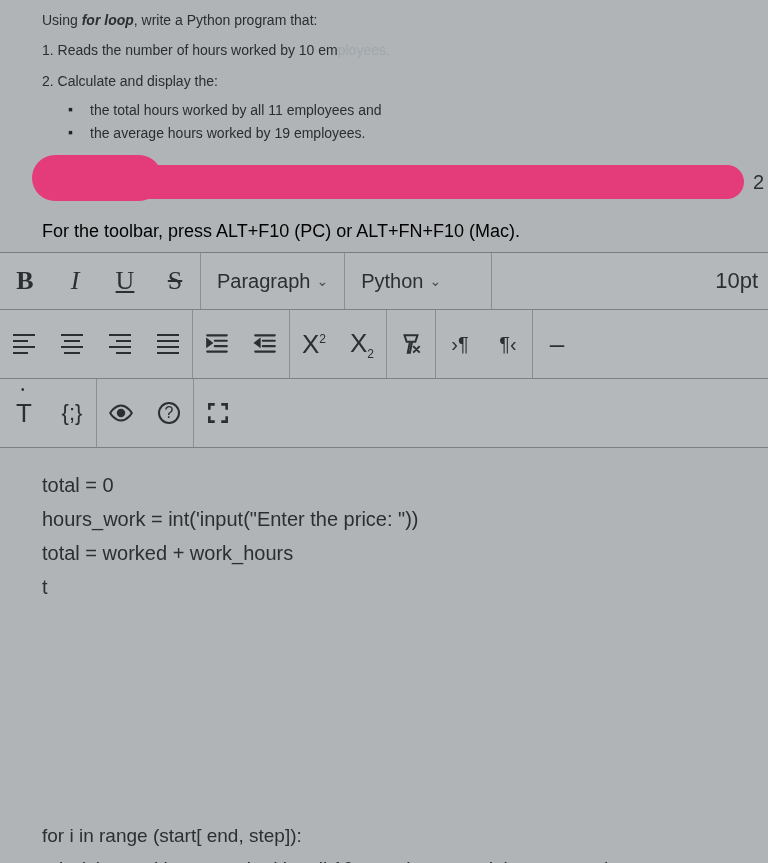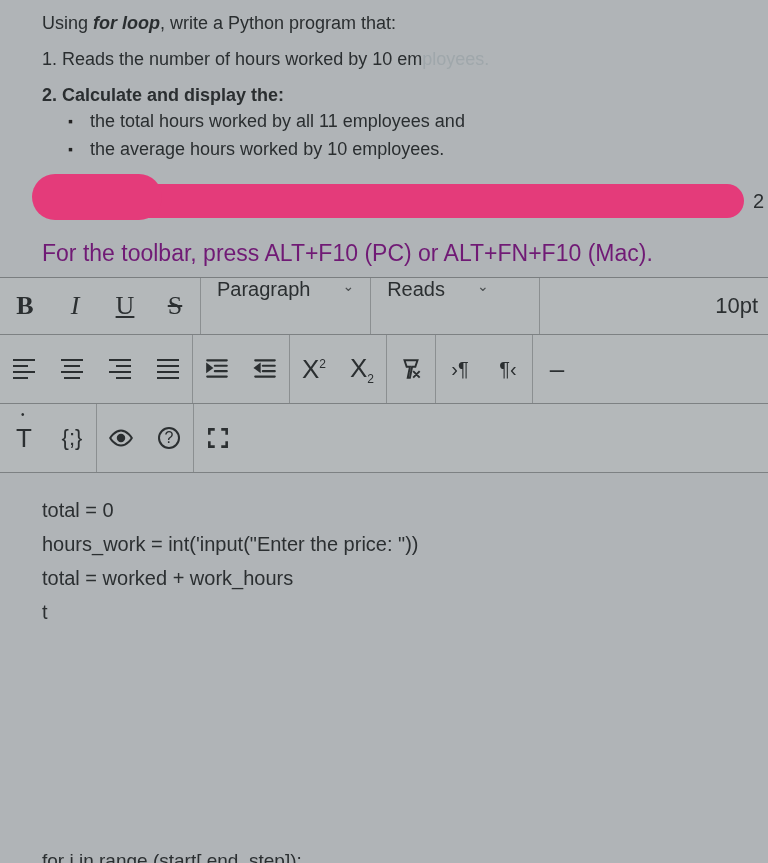--- a/index.html
+++ b/index.html
@@ -8,26 +8,26 @@
     font-family: Arial, sans-serif;
     background: #b0b4b7;
     width: 768px;
     height: 863px;
     overflow: hidden;
     position: relative;
   }
   .question {
     padding: 10px 14px 6px 42px;
     color: #2a2e30;
-    font-size: 18px;
+    font-size: 14px;
     line-height: 1.45;
   }
   .q-title { margin-bottom: 10px; }
   .q-item1 { margin-bottom: 10px; }
-  .q-item2 { margin-bottom: 0; font-weight: bold; }
+  .q-item2 { margin-bottom: 8px; }
   .bullets {
     margin: 0;
     padding-left: 48px;
     list-style: none;
   }
   .bullets li::before {
     content: "▪";
     display: inline-block;
     width: 22px;
     margin-left: -22px;
@@ -62,22 +62,22 @@
   }
   .redact-num {
     position: absolute;
     right: 4px;
     top: 10px;
     font-size: 20px;
     color: #2b2f31;
   }
   .hint {
     padding: 8px 14px 10px 42px;
-    font-size: 23px;
-    color: #701a75;
+    font-size: 18px;
+    color: #000000;
   }
   .editor {
     border-top: 1px solid #7a7e80;
   }
   .tb-row {
     display: flex;
     align-items: stretch;
     border-bottom: 1px solid #7d8183;
     background: #b4b8ba;
   }
@@ -94,27 +94,27 @@
     align-items: center;
     justify-content: center;
     font-size: 26px;
     color: #2b2f31;
     cursor: pointer;
     font-family: "Times New Roman", serif;
   }
   .tb-btn.smaller { font-size: 22px; }
   .tb-select {
     display: flex;
-    align-items: flex-start;
+    align-items: center;
     padding: 0 16px;
     height: 56px;
     font-size: 20px;
     color: #2b2f31;
     cursor: pointer;
-    gap: 32px;
+    gap: 6px;
     font-family: Arial, sans-serif;
   }
   .chev {
     font-size: 14px;
     color: #4a4e50;
   }
   .tb-sizecell {
     display: flex;
     align-items: center;
     padding: 0 10px 0 16px;
@@ -148,21 +148,21 @@
 </style>
 </head>
 <body>
 
 <div class="question">
   <div class="q-title">Using <span class="bold ital">for loop</span>, write a Python program that:</div>
   <div class="q-item1">1. Reads the number of hours worked by 10 em<span class="faded">ployees.</span></div>
   <div class="q-item2">2. Calculate and display the:</div>
   <ul class="bullets">
     <li>the total hours worked by all 11 employees and</li>
-    <li>the average hours worked by 10 employees.</li>
+    <li>the average hours worked by 19 employees.</li>
   </ul>
 </div>
 
 <div class="redact-region">
   <div class="redact-bar"></div>
   <div class="redact-blob"></div>
   <div class="redact-num">2</div>
 </div>
 
 <div class="hint">For the toolbar, press ALT+F10 (PC) or ALT+FN+F10 (Mac).</div>
@@ -177,21 +177,21 @@
       <div class="tb-btn strike">S</div>
     </div>
     <div class="tb-group">
       <div class="tb-select">
         <span>Paragraph</span>
         <span class="chev">⌄</span>
       </div>
     </div>
     <div class="tb-group">
       <div class="tb-select" style="padding-right:50px">
-        <span>Reads</span>
+        <span>Python</span>
         <span class="chev">⌄</span>
       </div>
     </div>
     <div class="tb-group noborder" style="flex:1;justify-content:flex-end">
       <div class="tb-sizecell">
         <span>10pt</span>
       </div>
     </div>
   </div>
 

